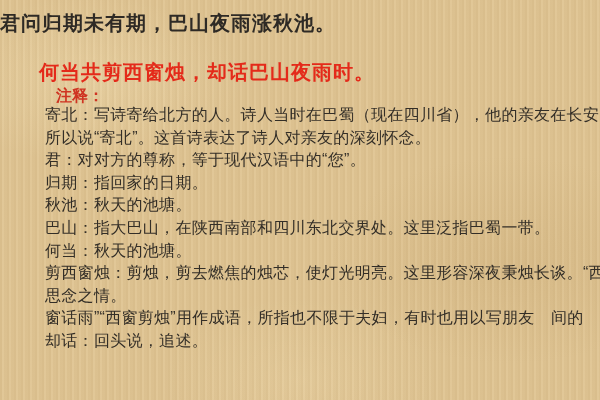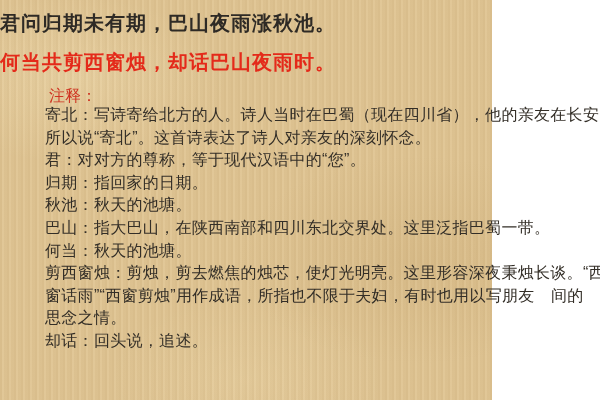--- a/index.html
+++ b/index.html
@@ -2,40 +2,40 @@
 <html><head>
 <meta charset="utf-8">
 <style>
   html, body { margin: 0; padding: 0; }
   body {
     width: 600px; height: 400px; overflow: hidden;
     font-family: "Liberation Sans", "DejaVu Sans", sans-serif;
   }
   .page {
     position: relative;
-    width: 492px; height: 400px;
+    width: 600px; height: 400px;
     background-color: #dfc493;
     background-image:
       repeating-linear-gradient(90deg,
         rgba(139, 104, 48, 0.07) 0px, rgba(139, 104, 48, 0.07) 2px,
         rgba(255, 244, 214, 0.06) 2px, rgba(255, 244, 214, 0.06) 4px,
         rgba(120, 90, 40, 0.03) 4px, rgba(120, 90, 40, 0.03) 7px),
       radial-gradient(ellipse 220px 120px at 15% 20%, rgba(255,240,200,0.25), transparent 70%),
       radial-gradient(ellipse 260px 150px at 85% 65%, rgba(170,130,70,0.12), transparent 70%),
       radial-gradient(ellipse 200px 120px at 50% 95%, rgba(255,240,200,0.15), transparent 70%);
   }
   .poem-line {
     font-size: 20px; font-weight: bold; letter-spacing: 1px;
     line-height: 24px;
   }
   .poem-line.black { position: absolute; top: 11px; left: 0; right: 0; color: #2e2a25; }
-  .poem-line.red   { position: absolute; top: 50px; left: 0; right: 0; color: #e42a1a; }
+  .poem-line.red   { position: absolute; top: 60px; left: 0; right: 0; color: #e42a1a; padding-left: 39px; }
   .notes-heading {
-    position: absolute; top: 86px; left: 49px;
-    font-size: 16px; font-weight: normal; color: #cf3422;
+    position: absolute; top: 86px; left: 56px;
+    font-size: 16px; font-weight: bold; color: #cf3422;
   }
   .notes {
     position: absolute; top: 104px; left: 45px; right: 40px;
   }
   .note-line {
     font-size: 16px; font-weight: 500; color: #332e27;
     line-height: 22.6px; letter-spacing: 0.3px;
     white-space: nowrap;
   }
 </style>
@@ -52,18 +52,18 @@
 
   <div class="notes">
     <div class="note-line">寄北：写诗寄给北方的人。诗人当时在巴蜀（现在四川省），他的亲友在长安，</div>
     <div class="note-line">所以说“寄北”。这首诗表达了诗人对亲友的深刻怀念。</div>
     <div class="note-line">君：对对方的尊称，等于现代汉语中的“您”。</div>
     <div class="note-line">归期：指回家的日期。</div>
     <div class="note-line">秋池：秋天的池塘。</div>
     <div class="note-line">巴山：指大巴山，在陕西南部和四川东北交界处。这里泛指巴蜀一带。</div>
     <div class="note-line">何当：秋天的池塘。</div>
     <div class="note-line">剪西窗烛：剪烛，剪去燃焦的烛芯，使灯光明亮。这里形容深夜秉烛长谈。“西</div>
+    <div class="note-line">思念之情。</div>
     <div class="note-line">窗话雨”“西窗剪烛”用作成语，所指也不限于夫妇，有时也用以写朋友　间的</div>
-    <div class="note-line">思念之情。</div>
     <div class="note-line">却话：回头说，追述。</div>
   </div>
 
 </div>
 
 </body></html>

